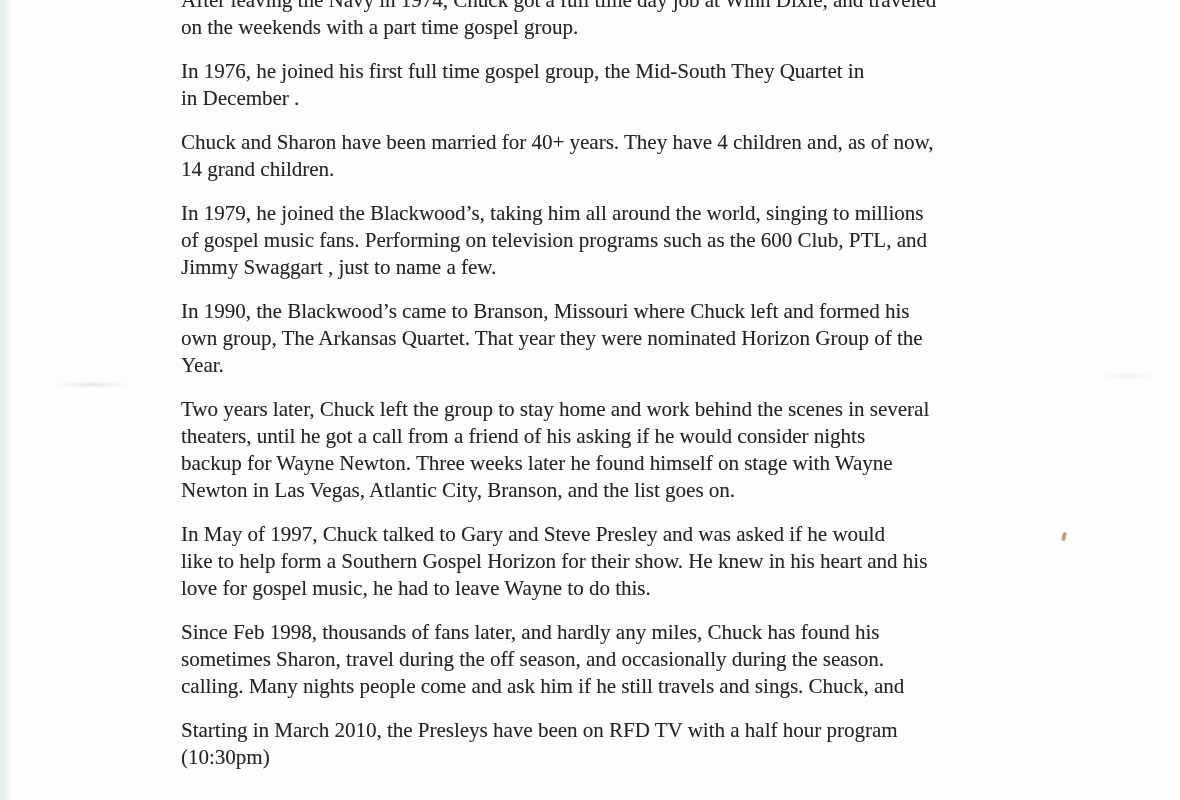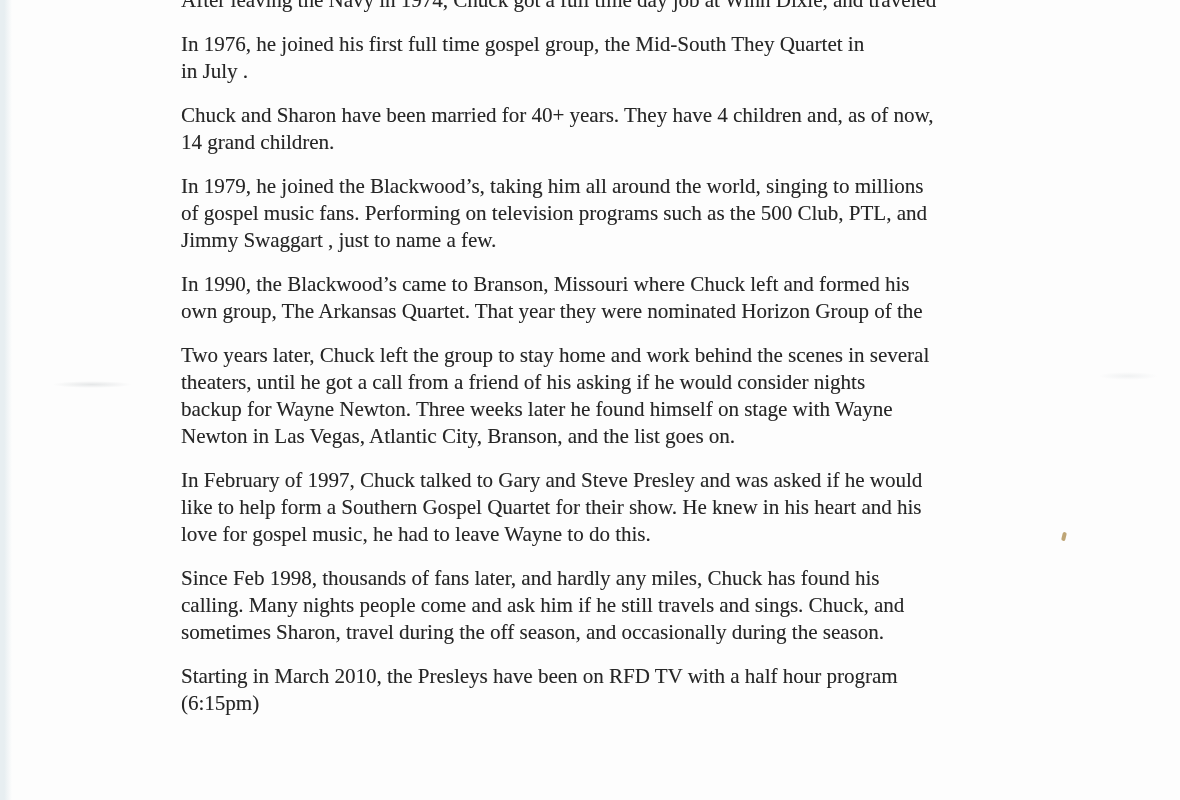--- a/index.html
+++ b/index.html
@@ -76,55 +76,57 @@
   }
 </style>
 </head>
 <body>
 
 <div class="scan-page">
   <div class="edge-strip"></div>
   <article class="doc" id="doc">
       <p>
         <span class="line">After leaving the Navy in 1974, Chuck got a full time day job at Winn Dixie, and traveled</span>
+        <span class="line">on the weekends with a part time gospel group.</span>
       </p>
       <p>
         <span class="line">In 1976, he joined his first full time gospel group, the Mid-South They Quartet in</span>
-        <span class="line">in July .</span>
+        <span class="line">in December .</span>
       </p>
       <p>
         <span class="line">Chuck and Sharon have been married for 40+ years. They have 4 children and, as of now,</span>
         <span class="line">14 grand children.</span>
       </p>
       <p>
         <span class="line">In 1979, he joined the Blackwood’s, taking him all around the world, singing to millions</span>
-        <span class="line">of gospel music fans. Performing on television programs such as the 500 Club, PTL, and</span>
+        <span class="line">of gospel music fans. Performing on television programs such as the 600 Club, PTL, and</span>
         <span class="line">Jimmy Swaggart , just to name a few.</span>
       </p>
       <p>
         <span class="line">In 1990, the Blackwood’s came to Branson, Missouri where Chuck left and formed his</span>
         <span class="line">own group, The Arkansas Quartet. That year they were nominated Horizon Group of the</span>
+        <span class="line">Year.</span>
       </p>
       <p>
         <span class="line">Two years later, Chuck left the group to stay home and work behind the scenes in several</span>
         <span class="line">theaters, until he got a call from a friend of his asking if he would consider nights</span>
         <span class="line">backup for Wayne Newton. Three weeks later he found himself on stage with Wayne</span>
         <span class="line">Newton in Las Vegas, Atlantic City, Branson, and the list goes on.</span>
       </p>
       <p>
-        <span class="line">In February of 1997, Chuck talked to Gary and Steve Presley and was asked if he would</span>
-        <span class="line">like to help form a Southern Gospel Quartet for their show. He knew in his heart and his</span>
+        <span class="line">In May of 1997, Chuck talked to Gary and Steve Presley and was asked if he would</span>
+        <span class="line">like to help form a Southern Gospel Horizon for their show. He knew in his heart and his</span>
         <span class="line">love for gospel music, he had to leave Wayne to do this.</span>
       </p>
       <p>
         <span class="line">Since Feb 1998, thousands of fans later, and hardly any miles, Chuck has found his</span>
+        <span class="line">sometimes Sharon, travel during the off season, and occasionally during the season.</span>
         <span class="line">calling. Many nights people come and ask him if he still travels and sings. Chuck, and</span>
-        <span class="line">sometimes Sharon, travel during the off season, and occasionally during the season.</span>
       </p>
       <p>
         <span class="line">Starting in March 2010, the Presleys have been on RFD TV with a half hour program</span>
-        <span class="line">(6:15pm)</span>
+        <span class="line">(10:30pm)</span>
       </p>
     </article>
   <div class="smudge"></div>
   <div class="smudge-2"></div>
   <div class="speck"></div>
 </div>
 
 </body></html>

